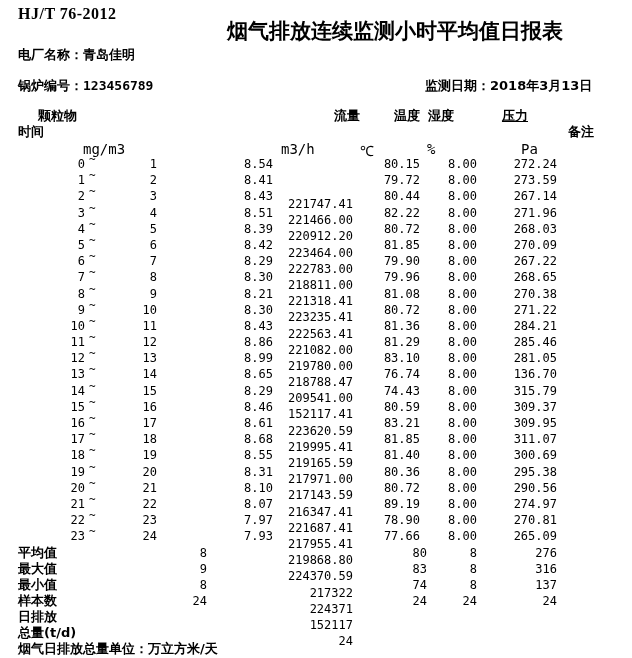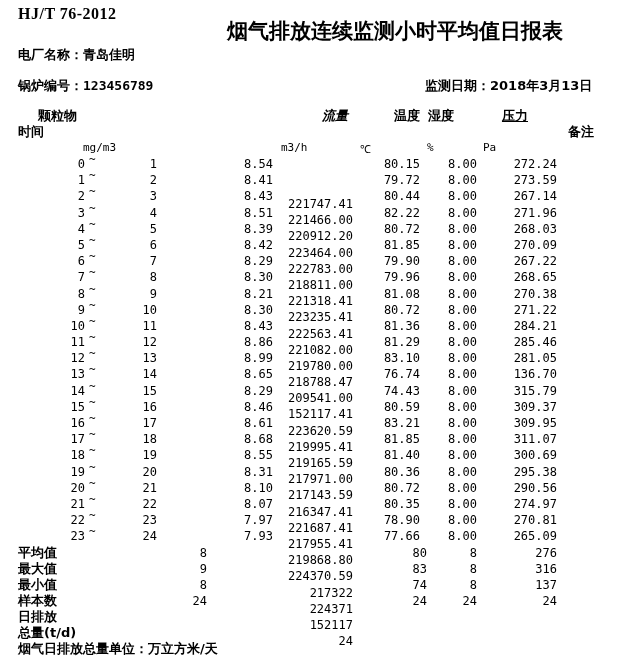--- a/index.html
+++ b/index.html
@@ -2,21 +2,21 @@
 <html><head>
 <meta charset="utf-8">
 <style>
   html,body { margin:0; padding:0; background:#fff; }
   .page {
     position:relative; width:632px; height:658px; background:#ffffff; color:#000000;
     font-family:"DejaVu Sans Mono", monospace; overflow:hidden;
   }
   .abs { position:absolute; white-space:nowrap; }
   .lbl { font-family:"DejaVu Sans", "Liberation Sans", sans-serif; font-weight:bold; font-size:13px; }
-  .num { font-family:"DejaVu Sans Mono", monospace; font-size:11px; }
+  .num { font-family:"DejaVu Sans Mono", monospace; font-size:14px; }
   .standard { font-family:"Liberation Serif", serif; font-weight:bold; font-size:16px; letter-spacing:0.5px; }
   .title { font-family:"DejaVu Sans", "Liberation Sans", sans-serif; font-weight:bold; font-size:21px; text-align:center; width:380px; }
   
   .rows { position:absolute; top:156px; left:0; width:632px; }
   .row { position:relative; height:16.2px; line-height:16.2px; }
   .c { position:absolute; top:0; text-align:right; font-size:12px; font-family:"DejaVu Sans Mono", monospace; }
   .hfrom    { left:45px;  width:40px; }
   .tilde    { left:89px;  width:14px; text-align:left; top:-4px; font-size:11px; }
   .hto      { left:117px; width:40px; }
   .dust     { left:223px; width:50px; }
@@ -43,32 +43,32 @@
 
   <div class="abs lbl" style="left:18px; top:77px;">
     <span>锅炉编号：</span><span class="num" style="font-size:13px;margin-top:16px;">123456789</span>
   </div>
 
   <div class="abs lbl" style="left:425px; top:77px;">
     <span>监测日期：</span><span>2018年3月13日</span>
   </div>
 
   <div class="abs lbl" style="left:38px;  top:107px;">颗粒物</div>
-  <div class="abs lbl" style="left:322px; top:107px;font-style:italic;">流量</div>
+  <div class="abs lbl" style="left:334px; top:107px;">流量</div>
   <div class="abs lbl" style="left:394px; top:107px;text-align:right;">温度</div>
   <div class="abs lbl" style="left:428px; top:107px;">湿度</div>
   <div class="abs lbl" style="left:502px; top:107px;text-decoration:underline;">压力</div>
   <div class="abs lbl" style="left:18px;  top:123px;">时间</div>
   <div class="abs lbl" style="left:568px; top:123px;">备注</div>
 
   <div class="abs num" style="left:83px;  top:141px;">mg/m3</div>
   <div class="abs num" style="left:281px; top:141px;">m3/h</div>
   <div class="abs num" style="left:360px; top:141px;">℃</div>
   <div class="abs num" style="left:427px; top:141px;">%</div>
-  <div class="abs num" style="left:483px; top:141px;">Pa</div>
+  <div class="abs num" style="left:521px; top:141px;">Pa</div>
 
   <div class="rows" id="rows">
 
   <div class="row">
         <span class="c hfrom">0</span>
         <span class="c tilde">~</span>
         <span class="c hto">1</span>
         <span class="c dust">8.54</span>
         <span class="c flow">221747.41</span>
         <span class="c temp">80.15</span>
@@ -274,21 +274,21 @@
         <span class="c temp">80.72</span>
         <span class="c humidity">8.00</span>
         <span class="c pressure">290.56</span>
       </div>
       <div class="row">
         <span class="c hfrom">21</span>
         <span class="c tilde">~</span>
         <span class="c hto">22</span>
         <span class="c dust">8.07</span>
         <span class="c flow">217955.41</span>
-        <span class="c temp">80.35</span>
+        <span class="c temp">89.19</span>
         <span class="c humidity">8.00</span>
         <span class="c pressure">274.97</span>
       </div>
       <div class="row">
         <span class="c hfrom">22</span>
         <span class="c tilde">~</span>
         <span class="c hto">23</span>
         <span class="c dust">7.97</span>
         <span class="c flow">219868.80</span>
         <span class="c temp">78.90</span>

